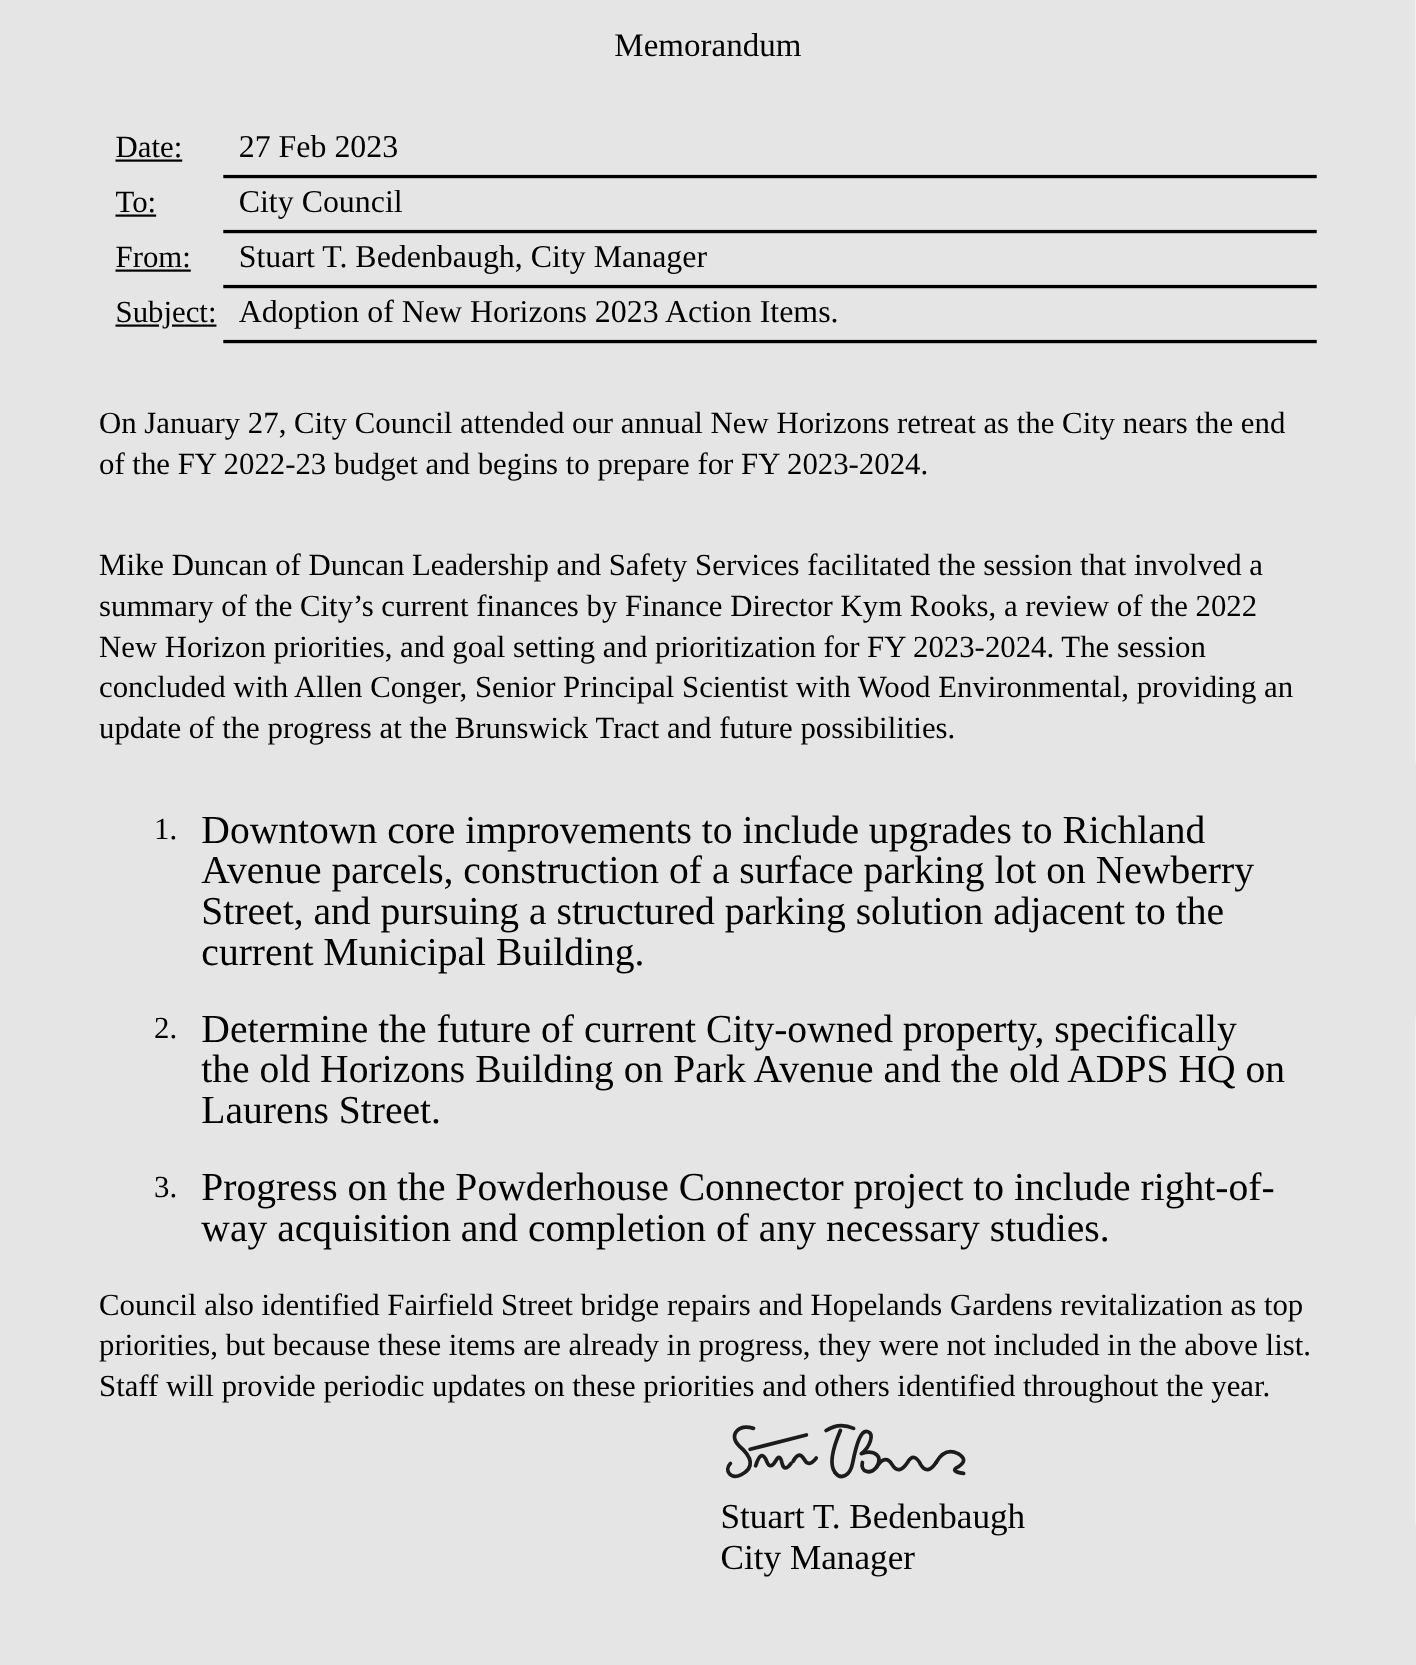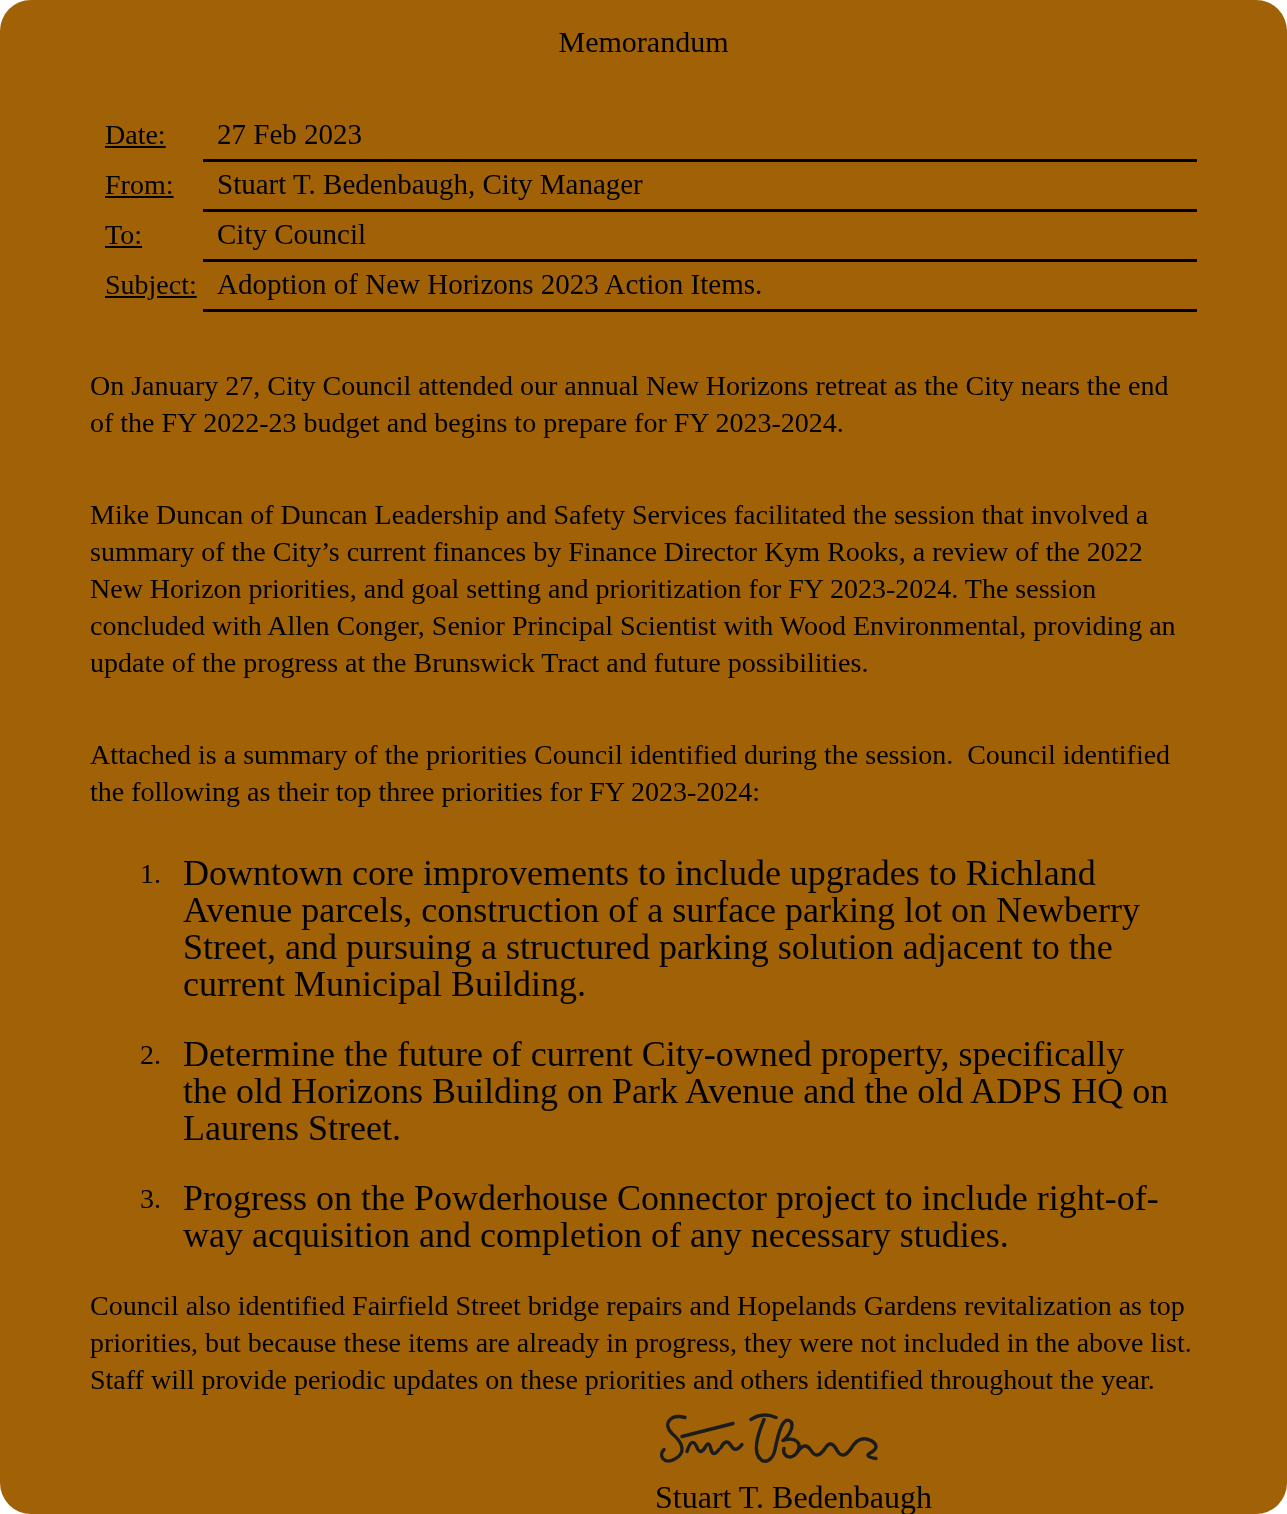--- a/index.html
+++ b/index.html
@@ -5,26 +5,25 @@
   html, body {
     margin: 0;
     padding: 0;
     background: #ffffff;
   }
   .page {
     position: relative;
     width: 1287px;
     height: 1514px;
     box-sizing: border-box;
-    background: #a16207;
+    background: #e5e5e5;
     color: #000000;
     font-family: "Liberation Serif", "DejaVu Serif", serif;
     padding: 24px 90px 0 90px;
     overflow: hidden;
-    border-radius: 31px;
   }
   .memo-title {
     text-align: center;
     font-size: 30px;
     line-height: 36px;
     font-weight: 400;
     margin: 0 0 58px 0;
   }
   .memo-header {
     margin: 0 0 55px 15px;
@@ -96,38 +95,37 @@
 <div class="page">
 
   <div class="memo-title">Memorandum</div>
 
   <div class="memo-header">
     <div class="hrow">
       <span class="hlabel">Date:</span>
       <span class="hvalue">27 Feb 2023</span>
     </div>
     <div class="hrow">
+      <span class="hlabel">To:</span>
+      <span class="hvalue">City Council</span>
+    </div>
+    <div class="hrow">
       <span class="hlabel">From:</span>
       <span class="hvalue">Stuart T. Bedenbaugh, City Manager</span>
-    </div>
-    <div class="hrow">
-      <span class="hlabel">To:</span>
-      <span class="hvalue">City Council</span>
     </div>
     <div class="hrow">
       <span class="hlabel">Subject:</span>
       <span class="hvalue">Adoption of New Horizons 2023 Action Items.</span>
     </div>
   </div>
 
   <p class="para">On January 27, City Council attended our annual New Horizons retreat as the City nears the end of the FY 2022-23 budget and begins to prepare for FY 2023-2024.</p>
 
   <p class="para">Mike Duncan of Duncan Leadership and Safety Services facilitated the session that involved a summary of the City’s current finances by Finance Director Kym Rooks, a review of the 2022 New Horizon priorities, and goal setting and prioritization for FY 2023-2024. The session concluded with Allen Conger, Senior Principal Scientist with Wood Environmental, providing an update of the progress at the Brunswick Tract and future possibilities.</p>
 
-  <p class="para attached">Attached is a summary of the priorities Council identified during the session.  Council identified the following as their top three priorities for FY 2023-2024:</p>
 
   <div class="memo-list">
     <div class="list-item">
       <span class="list-num">1.</span>
       <span class="list-text">Downtown core improvements to include upgrades to Richland Avenue parcels, construction of a surface parking lot on Newberry Street, and pursuing a structured parking solution adjacent to the current Municipal Building.</span>
     </div>
     <div class="list-item">
       <span class="list-num">2.</span>
       <span class="list-text">Determine the future of current City-owned property, specifically the old Horizons Building on Park Avenue and the old ADPS HQ on Laurens Street.</span>
     </div>

